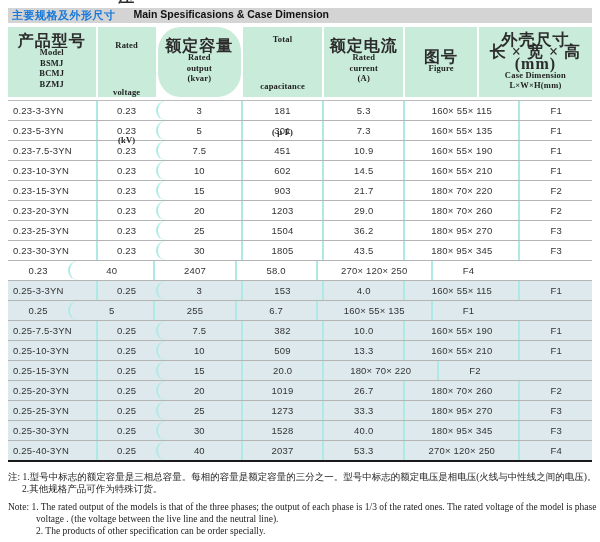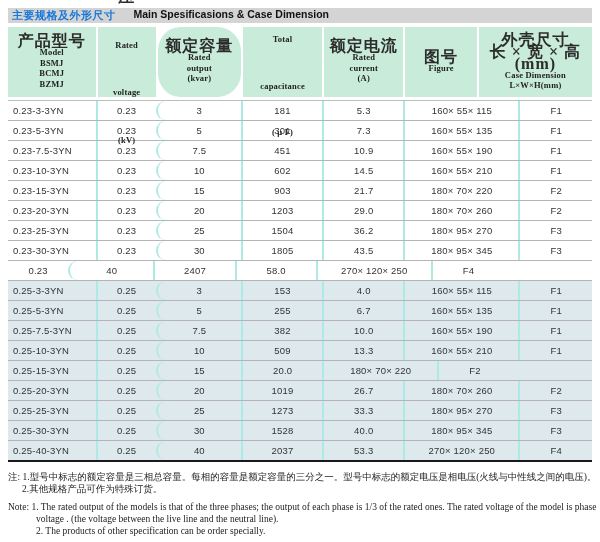--- a/index.html
+++ b/index.html
@@ -175,21 +175,20 @@
         <div class="tr tint">
           <div class="td c0 left">0.25-3-3YN</div>
           <div class="td c1">0.25</div>
           <div class="td c2">3</div>
           <div class="td c3">153</div>
           <div class="td c4">4.0</div>
           <div class="td c5">160× 55× 115</div>
           <div class="td c6">F1</div>
         </div>
         <div class="tr tint">
-          <div class="td c0 left">0.25-5-3YN</div>
           <div class="td c1">0.25</div>
           <div class="td c2">5</div>
           <div class="td c3">255</div>
           <div class="td c4">6.7</div>
           <div class="td c5">160× 55× 135</div>
           <div class="td c6">F1</div>
         </div>
         <div class="tr tint">
           <div class="td c0 left">0.25-7.5-3YN</div>
           <div class="td c1">0.25</div>

